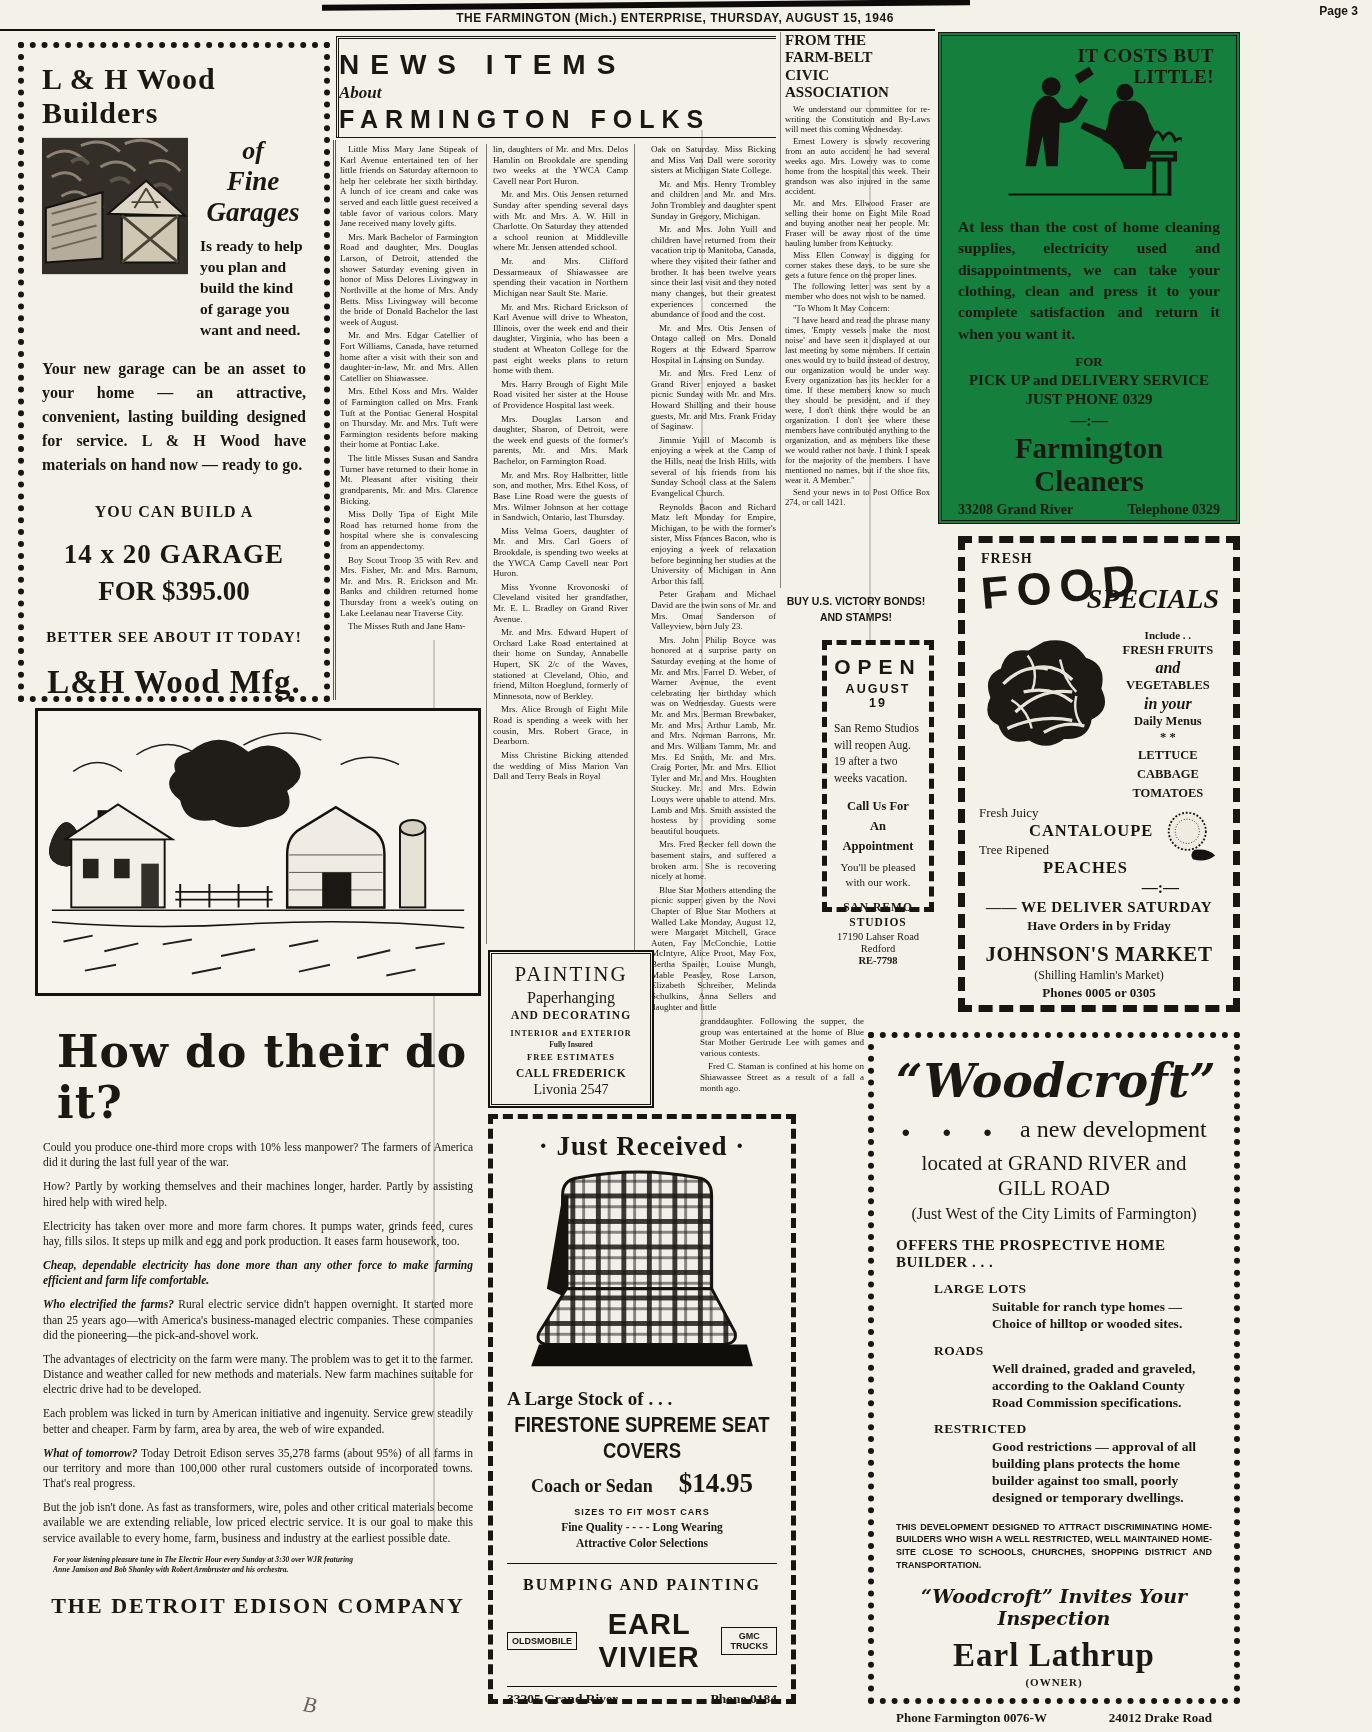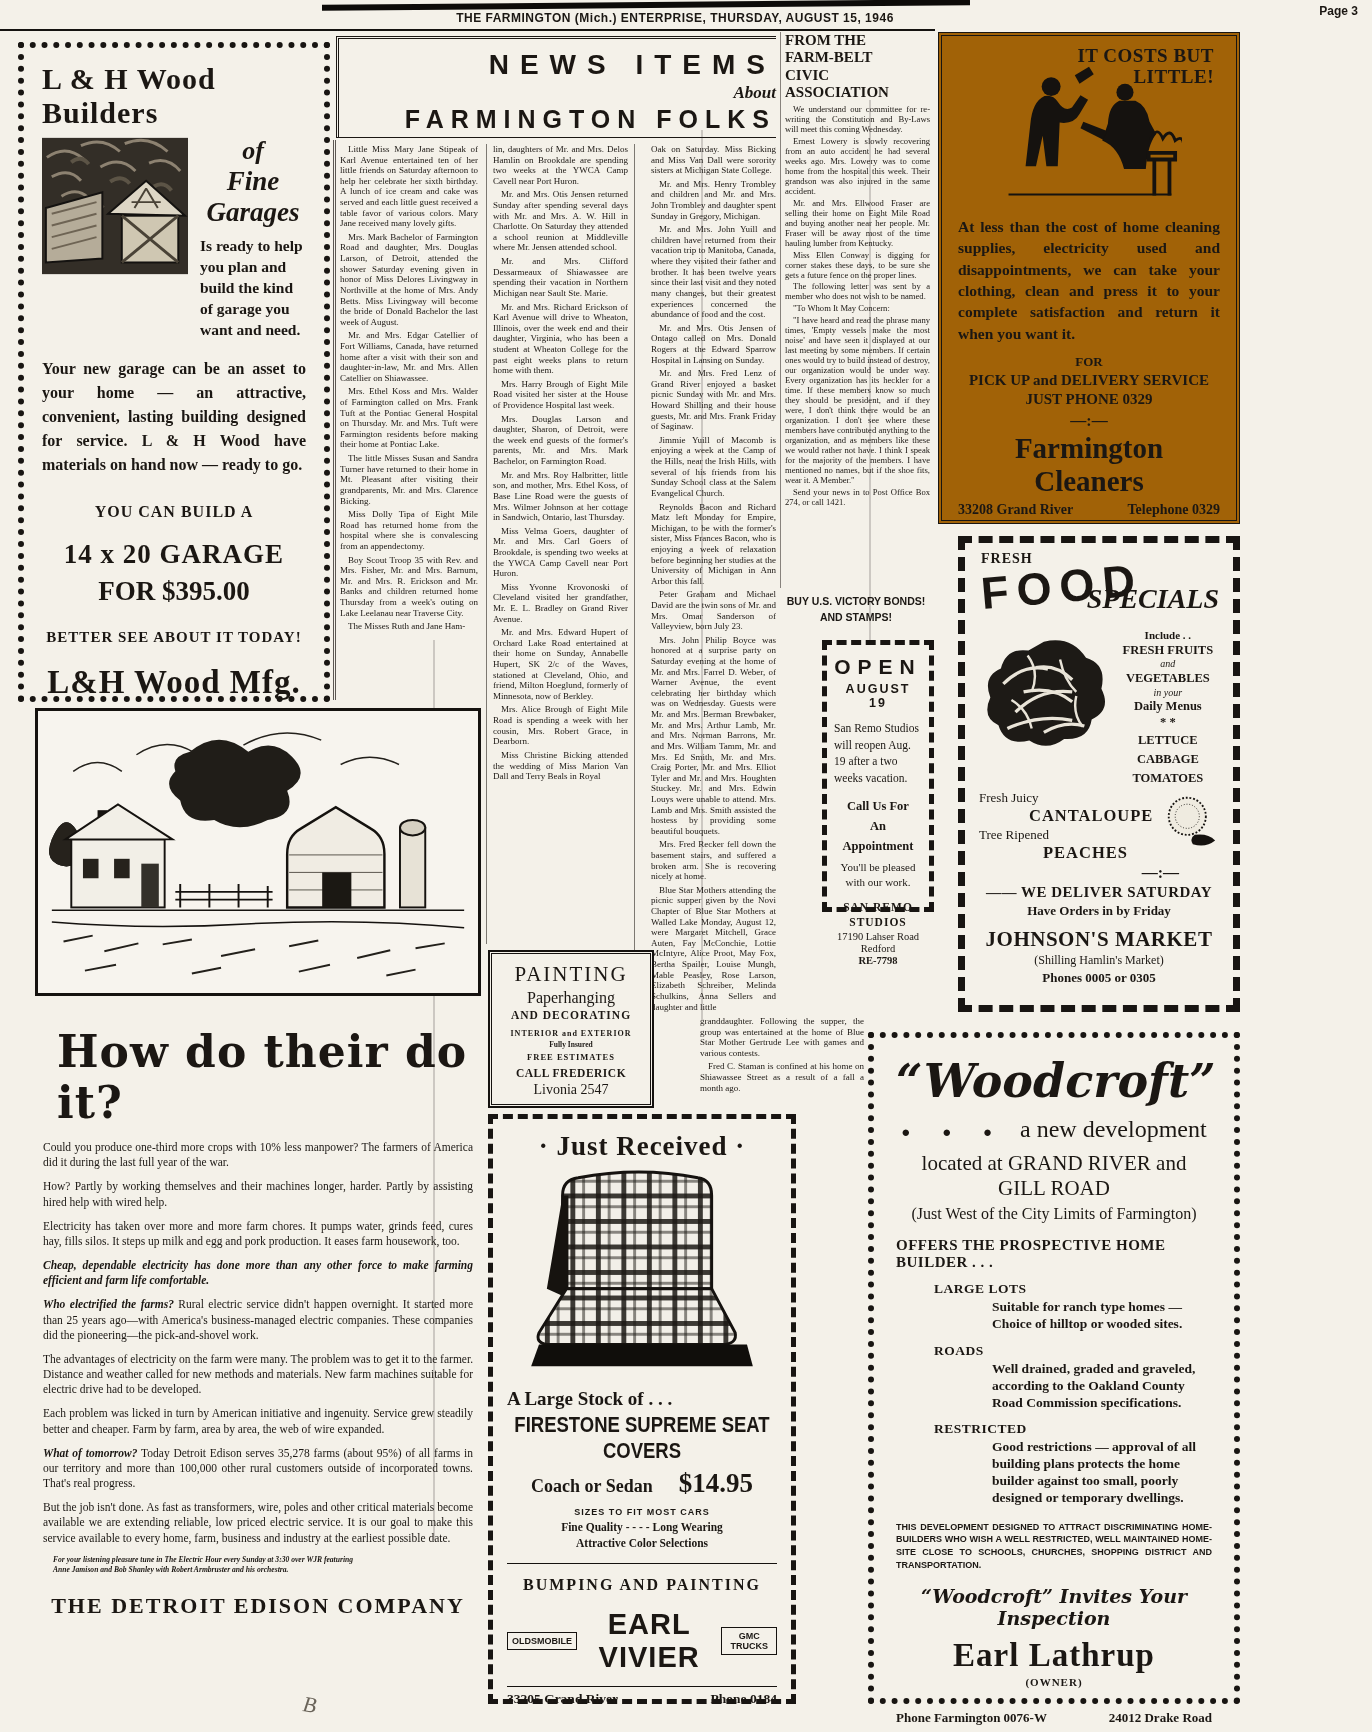--- a/index.html
+++ b/index.html
@@ -11,42 +11,42 @@
 
   
   .mast-bar{position:absolute;left:322px;top:2px;width:648px;height:6px;background:#0d0b09;transform:rotate(-.5deg);}
   .masthead{position:absolute;left:395px;top:11px;width:560px;text-align:center;
             font-family:"Liberation Sans",sans-serif;font-weight:bold;font-size:12px;letter-spacing:.5px;}
   .pageno{position:absolute;right:14px;top:4px;font-family:"Liberation Sans",sans-serif;font-weight:bold;font-size:12px;}
   .mast-rule{position:absolute;left:0;top:29px;width:935px;border-top:2px solid #151310;}
 
   
   .b-diamond{border:6px dotted #181512;background:#f4f1e9;}
-  .b-wavy{border:4px double #181512;background:#a16207;}
+  .b-wavy{border:4px double #181512;background:#15803d;}
   .b-check{border:7px dashed #181512;background:#f4f1e9;}
   .b-stripe{border:5px dashed #181512;background:#f4f1e9;}
 
   
   .lh{padding:14px 18px 10px;box-sizing:border-box;}
   .lh-title{font-size:30px;font-weight:bold;letter-spacing:1px;}
   .lh-of{font-style:italic;font-size:26px;font-weight:bold;text-align:center;}
   .lh-fine{font-style:italic;font-size:27px;font-weight:bold;text-align:center;}
   .lh-row{display:flex;gap:12px;margin-top:6px;}
   .lh-intro{font-size:15.5px;font-weight:bold;line-height:1.35;margin-top:8px;}
   .lh-body{font-size:16px;font-weight:bold;line-height:1.5;margin-top:16px;text-align:justify;}
   .lh-build{font-size:16px;font-weight:bold;text-align:center;margin-top:26px;letter-spacing:1px;}
   .lh-size{font-size:27px;font-weight:bold;text-align:center;margin-top:18px;letter-spacing:1px;}
   .lh-price{font-size:27px;font-weight:bold;text-align:center;margin-top:6px;}
   .lh-today{font-size:15px;font-weight:bold;text-align:center;margin-top:22px;letter-spacing:1px;}
   .lh-co{font-size:33px;font-weight:bold;text-align:center;margin-top:18px;letter-spacing:1px;}
   .lh-addr{display:flex;justify-content:space-between;font-size:13.5px;font-weight:bold;margin-top:10px;}
 
   
   .news-head{border-top:3px double #1b1713;border-left:3px double #1b1713;border-bottom:1px solid #1b1713;
-             text-align:right;padding-top:10px;box-sizing:border-box;}
+             text-align:left;padding-top:10px;box-sizing:border-box;}
   .news-title{font-family:"Liberation Sans",sans-serif;font-size:28px;letter-spacing:11px;font-weight:600;}
   .news-about{font-style:italic;font-weight:bold;font-size:17px;margin-top:2px;}
   .news-sub{font-family:"Liberation Sans",sans-serif;font-size:25px;font-weight:bold;letter-spacing:7px;margin-top:2px;}
   .news-col{box-sizing:border-box;overflow:hidden;}
   .news-col p{margin:0 0 3px;text-indent:8px;font-size:9px;line-height:1.18;text-align:justify;}
   .cont p:first-child{text-indent:0;}
 
   
   .fb-head{font-size:15px;font-weight:bold;line-height:1.15;font-family:"Liberation Serif",serif;}
   .fb-paras{margin-top:4px;height:492px;overflow:hidden;}
@@ -78,21 +78,21 @@
   .fd-head{position:relative;height:78px;}
   .fd-fresh{position:absolute;left:2px;top:0;font-size:14px;font-weight:bold;letter-spacing:1px;}
   .fd-food{position:absolute;left:2px;top:10px;font-family:"Liberation Sans",sans-serif;font-size:45px;font-weight:bold;
            letter-spacing:8px;transform:rotate(-5deg);}
   .fd-spec{position:absolute;right:0;top:32px;font-style:italic;font-size:28px;font-weight:bold;}
   .fd-mid{display:flex;gap:8px;}
   .fd-right{width:112px;text-align:center;}
   .fd-right div{line-height:1.25;}
   .fd-inc{font-size:11px;font-weight:bold;}
   .fd-big{font-size:12.5px;font-weight:bold;}
-  .fd-sm{font-size:10px;font-style:italic;}
+  .fd-sm{font-size:16px;font-style:italic;font-weight:bold;}
   .fd-veg div{font-size:12.5px;font-weight:bold;margin-top:3px;}
   .fd-prod{margin-top:4px;position:relative;font-size:13px;line-height:1.25;}
   .fd-prod .cap{font-size:16.5px;font-weight:bold;letter-spacing:1px;}
   .fd-ind1{margin-left:50px;} .fd-ind2{margin-left:64px;}
   .fd-div{text-align:right;font-weight:bold;margin-right:40px;}
   .fd-del{font-size:15px;font-weight:bold;text-align:center;margin-top:2px;letter-spacing:.5px;}
   .fd-ord{font-size:13px;font-weight:bold;text-align:center;margin-top:2px;}
   .fd-mkt{font-size:21px;font-weight:bold;text-align:center;margin-top:8px;letter-spacing:.5px;}
   .fd-form{font-size:12px;text-align:center;margin-top:1px;}
   .fd-ph{font-size:13px;font-weight:bold;text-align:center;margin-top:2px;}

